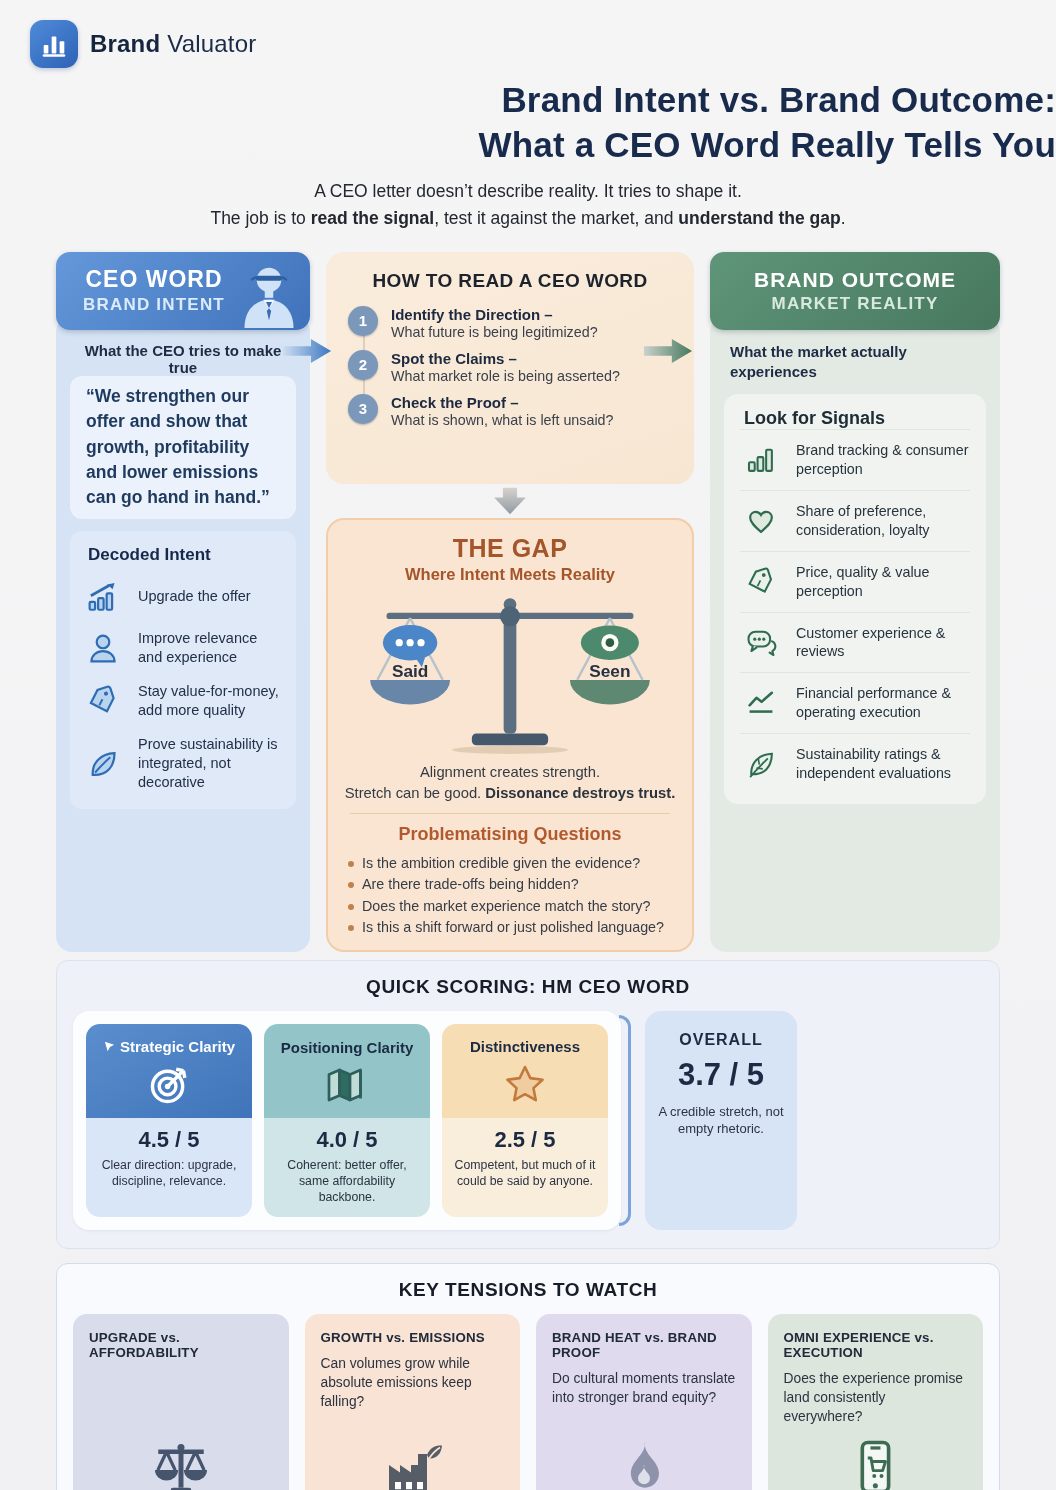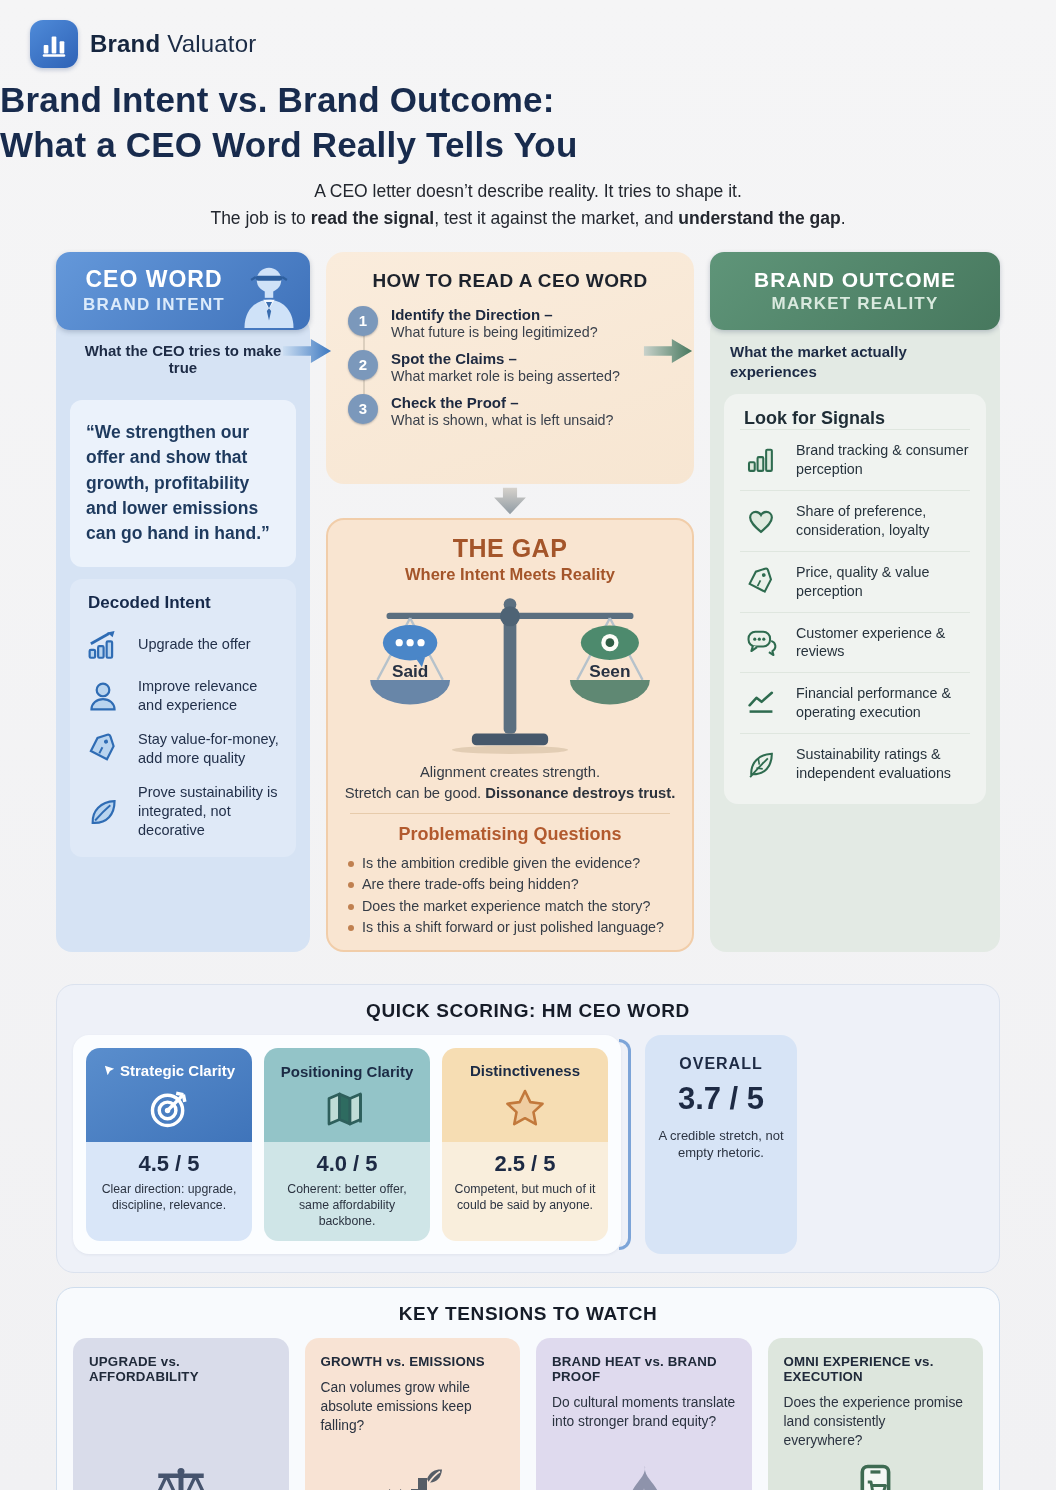--- a/index.html
+++ b/index.html
@@ -5,21 +5,21 @@
   * { margin:0; padding:0; box-sizing:border-box; }
   body { font-family:"Liberation Sans", sans-serif; background:#e9e9ea; }
   .page { width:1056px; height:1490px; margin:0 auto; background:linear-gradient(180deg,#f5f5f6 0%,#f1f1f3 100%); overflow:hidden; position:relative; }
 
   
   .brand-row { display:flex; align-items:center; gap:12px; padding:20px 0 0 30px; }
   .logo-badge { width:48px; height:48px; border-radius:13px; background:linear-gradient(140deg,#4f8bd9,#2e62b6); display:flex; align-items:center; justify-content:center; box-shadow:0 2px 4px rgba(30,60,120,.25); }
   .brand-name { font-size:24px; color:#16263f; letter-spacing:.2px; }
   .brand-name b { font-weight:bold; }
   .brand-name span.lt { font-weight:normal; color:#1c2c46; }
-  .main-title { text-align:left; margin-top:10px; font-size:35px; line-height:1.28; font-weight:bold; color:#182b4d; letter-spacing:.2px; }
+  .main-title { text-align:right; margin-top:10px; font-size:35px; line-height:1.28; font-weight:bold; color:#182b4d; letter-spacing:.2px; }
   .sub { text-align:center; margin-top:10px; font-size:17.5px; color:#23272f; line-height:1.55; }
   .sub b { font-weight:bold; }
 
   
   .columns { display:flex; gap:16px; padding:0 56px; margin-top:20px; position:relative; align-items:stretch; }
   .col { display:flex; flex-direction:column; }
   .col-intent { width:254px; flex:none; }
   .col-center { width:368px; flex:none; }
   .col-outcome { flex:1; }
 
@@ -28,21 +28,21 @@
   .head-green { background:linear-gradient(135deg,#5f9579,#47785e); }
   .h1a { font-size:23px; font-weight:bold; letter-spacing:1px; }
   .h1b { font-size:17px; font-weight:bold; letter-spacing:1.2px; color:#dcebfb; margin-top:2px; }
   .head-green .h1b { color:#d9e9de; }
   .col-body { border-radius:16px; margin-top:-14px; padding:26px 14px 14px; flex:1; z-index:1; }
   .body-blue { background:#d6e3f4; }
   .body-green { background:#e3eae4; }
   .tagline { text-align:center; font-size:15px; font-weight:bold; color:#1d2b45; }
   .tagline-left { text-align:left; padding:0 6px; line-height:1.35; }
 
-  .quote-box { background:#ebf2fb; border-radius:12px; margin-top:24px; padding:20px 16px; }
+  .quote-box { background:#ebf2fb; border-radius:12px; margin-top:0; padding:8px 16px; }
   .quote { font-size:17.5px; font-weight:bold; color:#1e3a5e; line-height:1.45; }
   .decoded-box { background:#dfe9f7; border-radius:12px; margin-top:12px; padding:14px 12px 16px; }
   .decoded-title { font-size:17px; font-weight:bold; color:#16294a; padding-left:6px; }
   .ditem { display:flex; gap:14px; align-items:center; margin-top:15px; }
   .ditem .ic { width:42px; flex:none; display:flex; justify-content:center; }
   .ditem .lbl { font-size:14.5px; color:#22304a; line-height:1.32; }
 
   
   .howto-box { background:linear-gradient(160deg,#faecdc,#f7e6d2); border-radius:18px; padding:18px 18px 16px; height:232px; }
   .howto-title { text-align:center; font-size:19px; font-weight:bold; color:#1d232d; letter-spacing:.4px; }
@@ -73,21 +73,21 @@
   .sig:first-of-type { border-top:none; margin-top:4px; }
   .sig .ic { width:42px; flex:none; display:flex; justify-content:center; }
   .sig .lbl { font-size:14.3px; color:#27333d; line-height:1.32; }
 
   
   .flow-arrow { position:absolute; top:84px; z-index:3; }
   .flow-arrow.a1 { left:281px; }
   .flow-arrow.a2 { left:642px; }
 
   
-  .panel { margin:32px 56px 0; border-radius:18px; }
+  .panel { margin:8px 56px 0; border-radius:12px; }
   .scoring-panel { background:#eef1f8; border:1.5px solid #dbe2ee; padding:15px 16px 18px; }
   .panel-title { text-align:center; font-size:19px; font-weight:bold; color:#161c28; letter-spacing:.6px; }
   .score-row { display:flex; align-items:stretch; margin-top:13px; }
   .score-inner { background:#fbfdff; border-radius:16px; padding:13px; display:flex; gap:12px; flex:none; box-shadow:0 1px 3px rgba(60,80,120,.08); }
   .sc-card { width:166px; border-radius:14px; overflow:hidden; display:flex; flex-direction:column; }
   .sc-head { height:94px; display:flex; flex-direction:column; align-items:center; justify-content:center; gap:7px; padding-top:4px; }
   .sc-label { font-size:15px; font-weight:bold; color:#1c2b45; display:flex; align-items:center; gap:4px; }
   .sc-head.c1 { background:linear-gradient(150deg,#5a8ecd,#3f74ba); } .sc-head.c1 .sc-label { color:#fff; }
   .sc-head.c2 { background:#93c4c8; } .sc-body.c2 { background:#cfe5e7; }
   .sc-head.c3 { background:#f6ddb3; } .sc-body.c3 { background:#f9eedc; }

